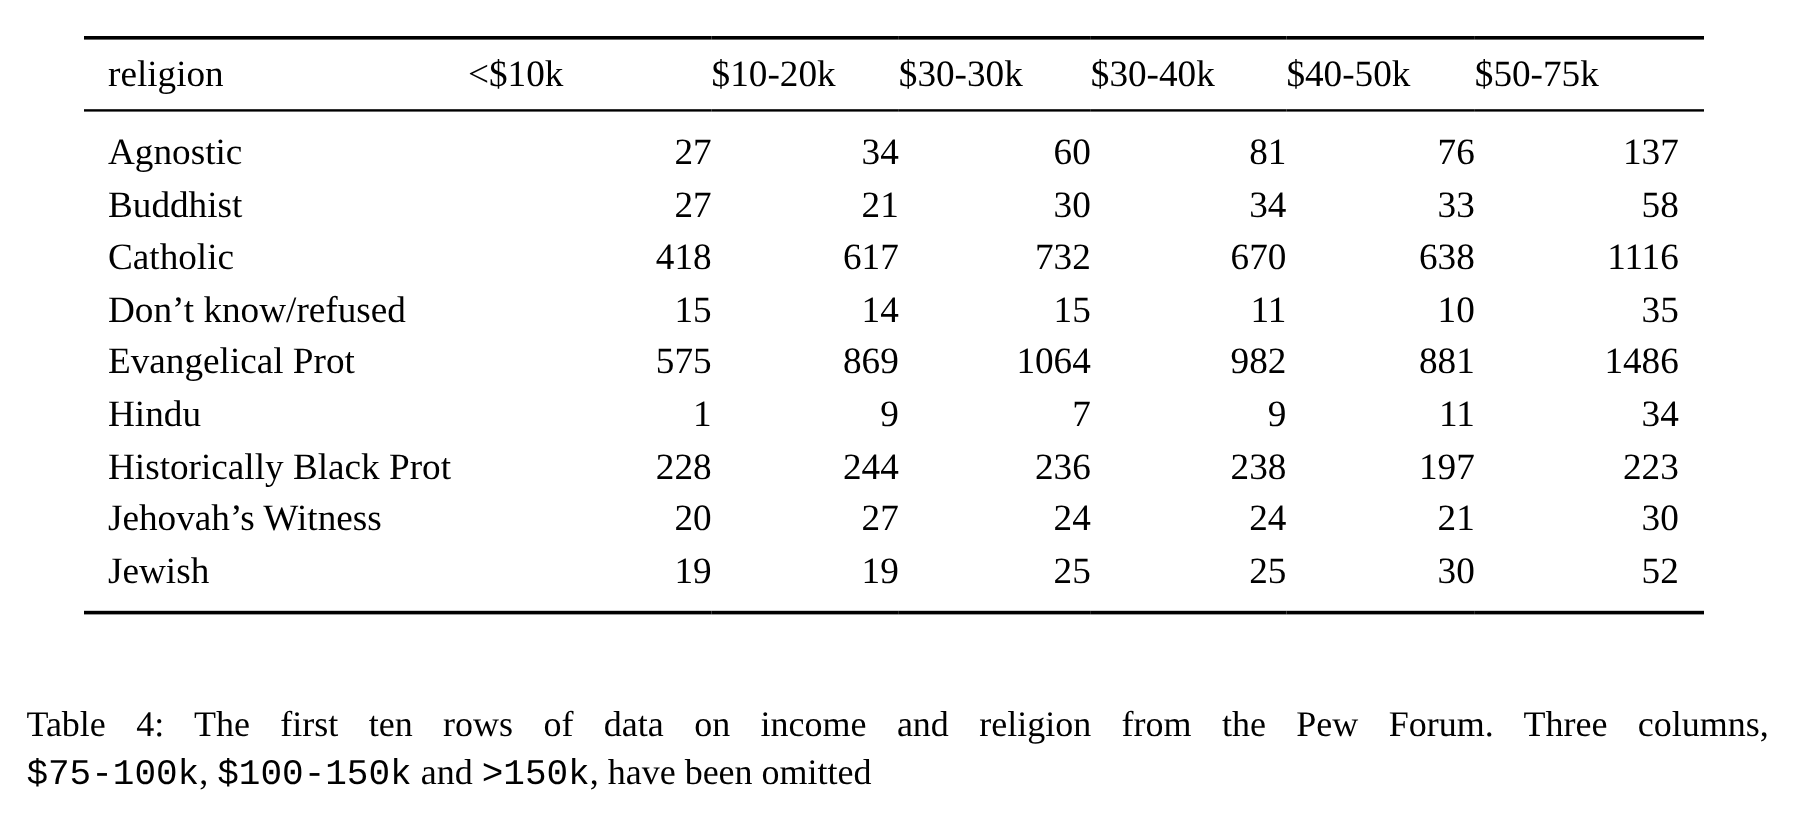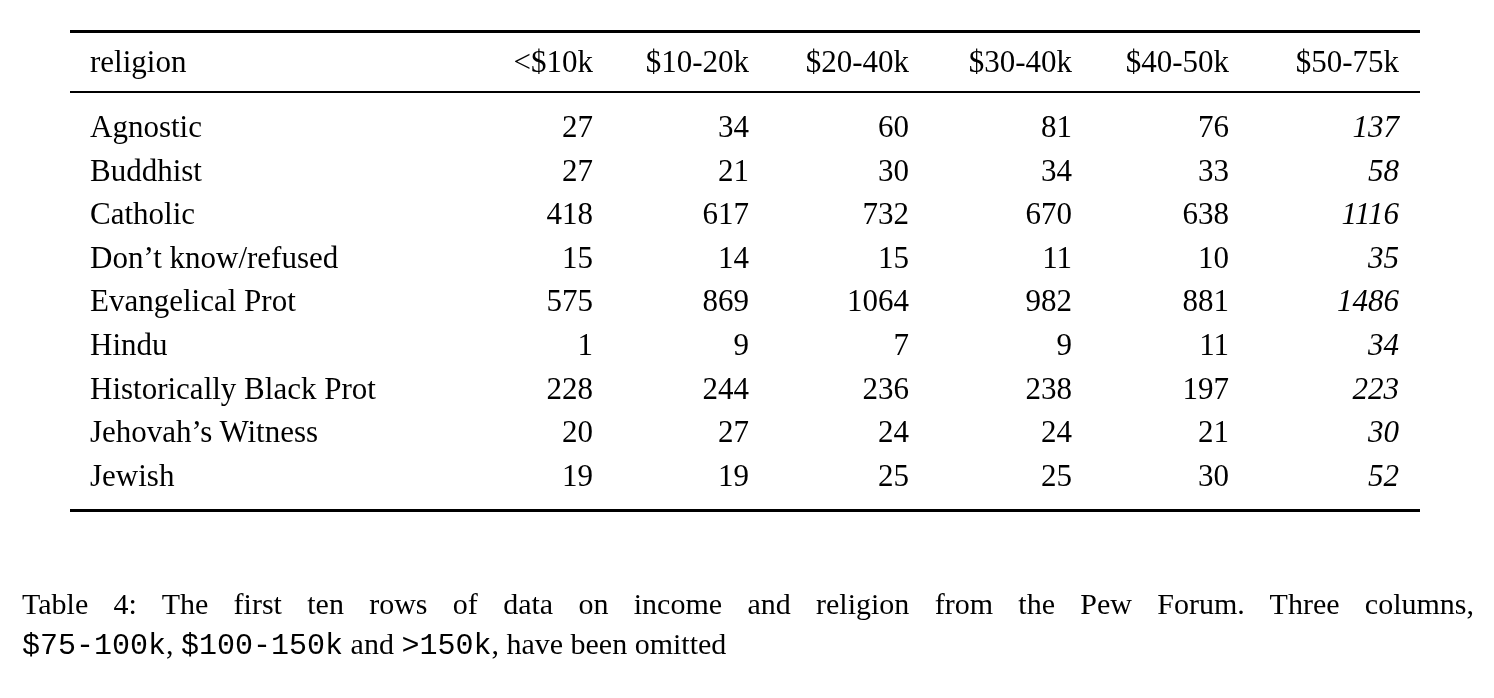--- a/index.html
+++ b/index.html
@@ -38,21 +38,21 @@
   col.c4 { width: 160px; }
   col.c5 { width: 163px; }
   col.c6 { width: 157px; }
   col.c7 { width: 191px; }
 
   thead th {
     font-weight: normal;
     height: 58px;
     vertical-align: middle;
     border-bottom: 2.5px solid #000;
-    text-align: right;
+    text-align: left;
     padding: 0;
   }
   thead th:first-child {
     text-align: left;
     padding-left: 20px;
   }
   thead th:last-child {
     padding-right: 21px;
   }
 
@@ -61,21 +61,20 @@
     text-align: right;
     padding: 0;
     white-space: nowrap;
   }
   tbody td:first-child {
     text-align: left;
     padding-left: 20px;
   }
   tbody td:last-child {
     padding-right: 21px;
-    font-style: italic;
   }
   tbody tr:first-child td { padding-top: 12px; }
   tbody tr:last-child td { padding-bottom: 12px; }
 
   .caption {
     position: absolute;
     left: 22px;
     top: 584px;
     width: 1452px;
     font-size: 30px;
@@ -105,21 +104,21 @@
         <col class="c4">
         <col class="c5">
         <col class="c6">
         <col class="c7">
     </colgroup>
     <thead>
       <tr>
           <th>religion</th>
           <th>&lt;$10k</th>
           <th>$10-20k</th>
-          <th>$20-40k</th>
+          <th>$30-30k</th>
           <th>$30-40k</th>
           <th>$40-50k</th>
           <th>$50-75k</th>
         </tr>
     </thead>
     <tbody>
         <tr>
           <td>Agnostic</td>
           <td>27</td>
           <td>34</td>

